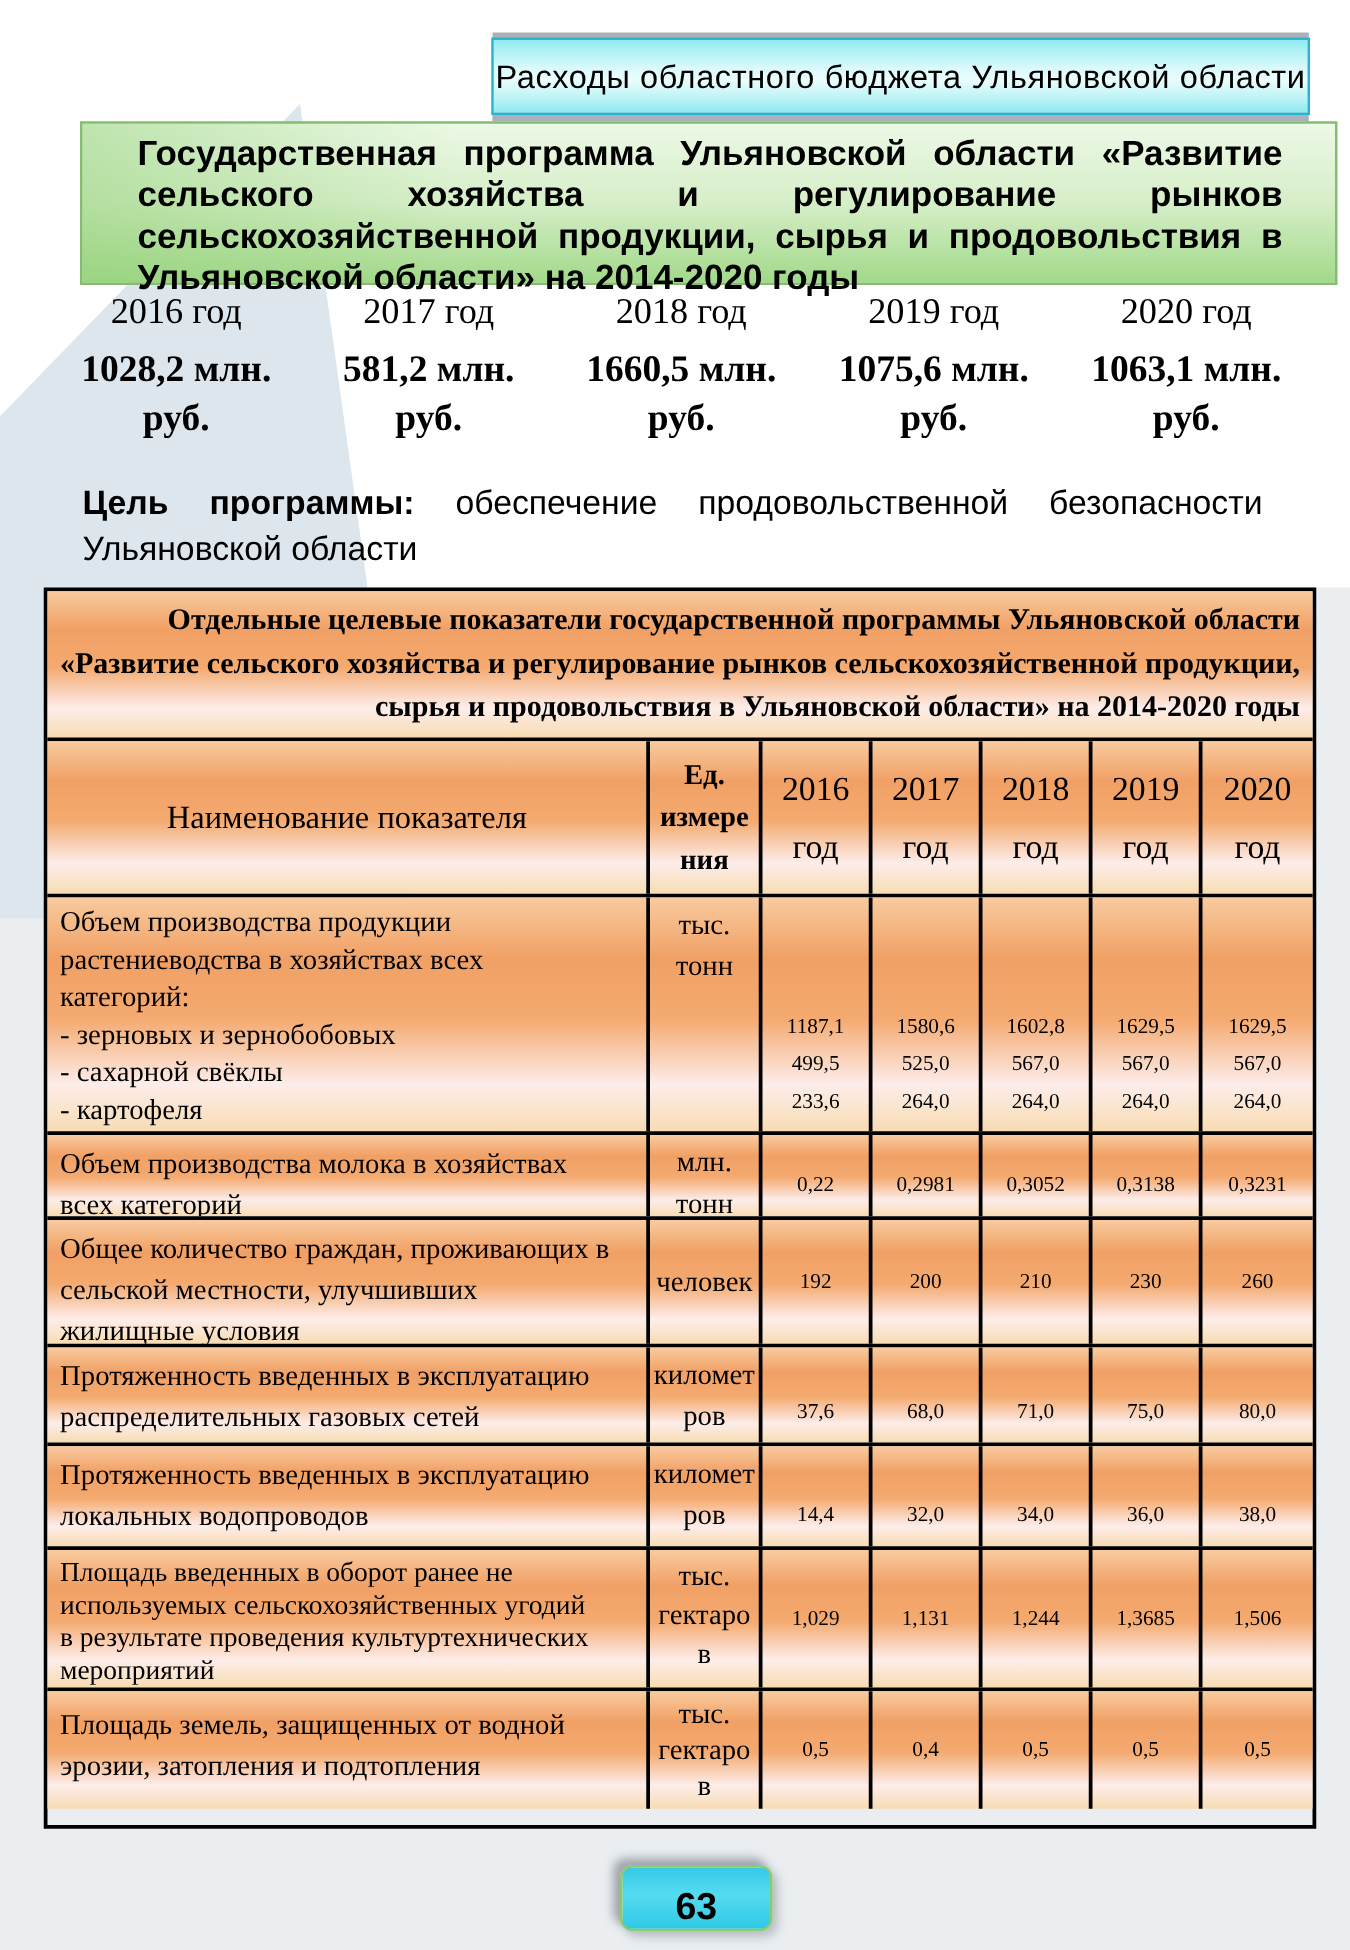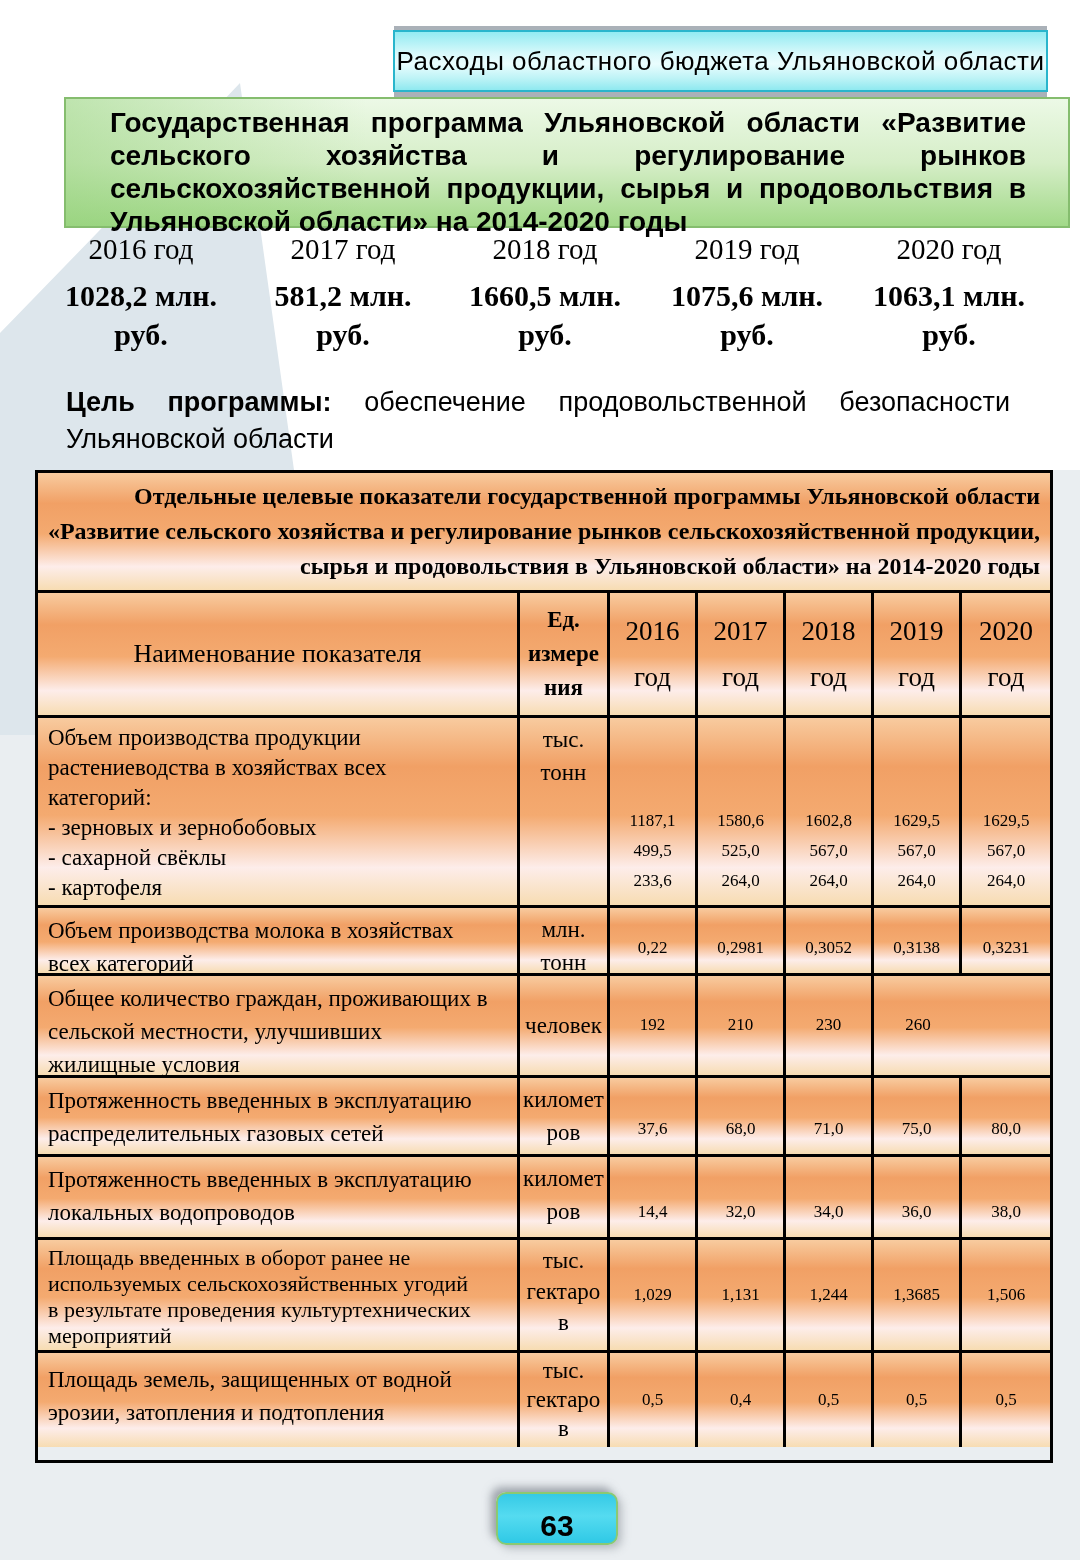--- a/index.html
+++ b/index.html
@@ -201,20 +201,21 @@
       <div class="cell val">0,3138</div>
       <div class="cell val">0,3231</div>
     </div>
 
     <div class="trow r3 grad middle">
       <div class="cell name">Общее количество граждан, проживающих в
 сельской местности, улучшивших
 жилищные условия</div>
       <div class="cell unit">человек</div>
       <div class="cell val">192</div>
+      <div class="cell val">200</div>
       <div class="cell val">210</div>
       <div class="cell val">230</div>
       <div class="cell val">260</div>
     </div>
 
     <div class="trow r4 grad">
       <div class="cell name">Протяженность введенных в эксплуатацию
 распределительных газовых сетей</div>
       <div class="cell unit">километ
 ров</div>

